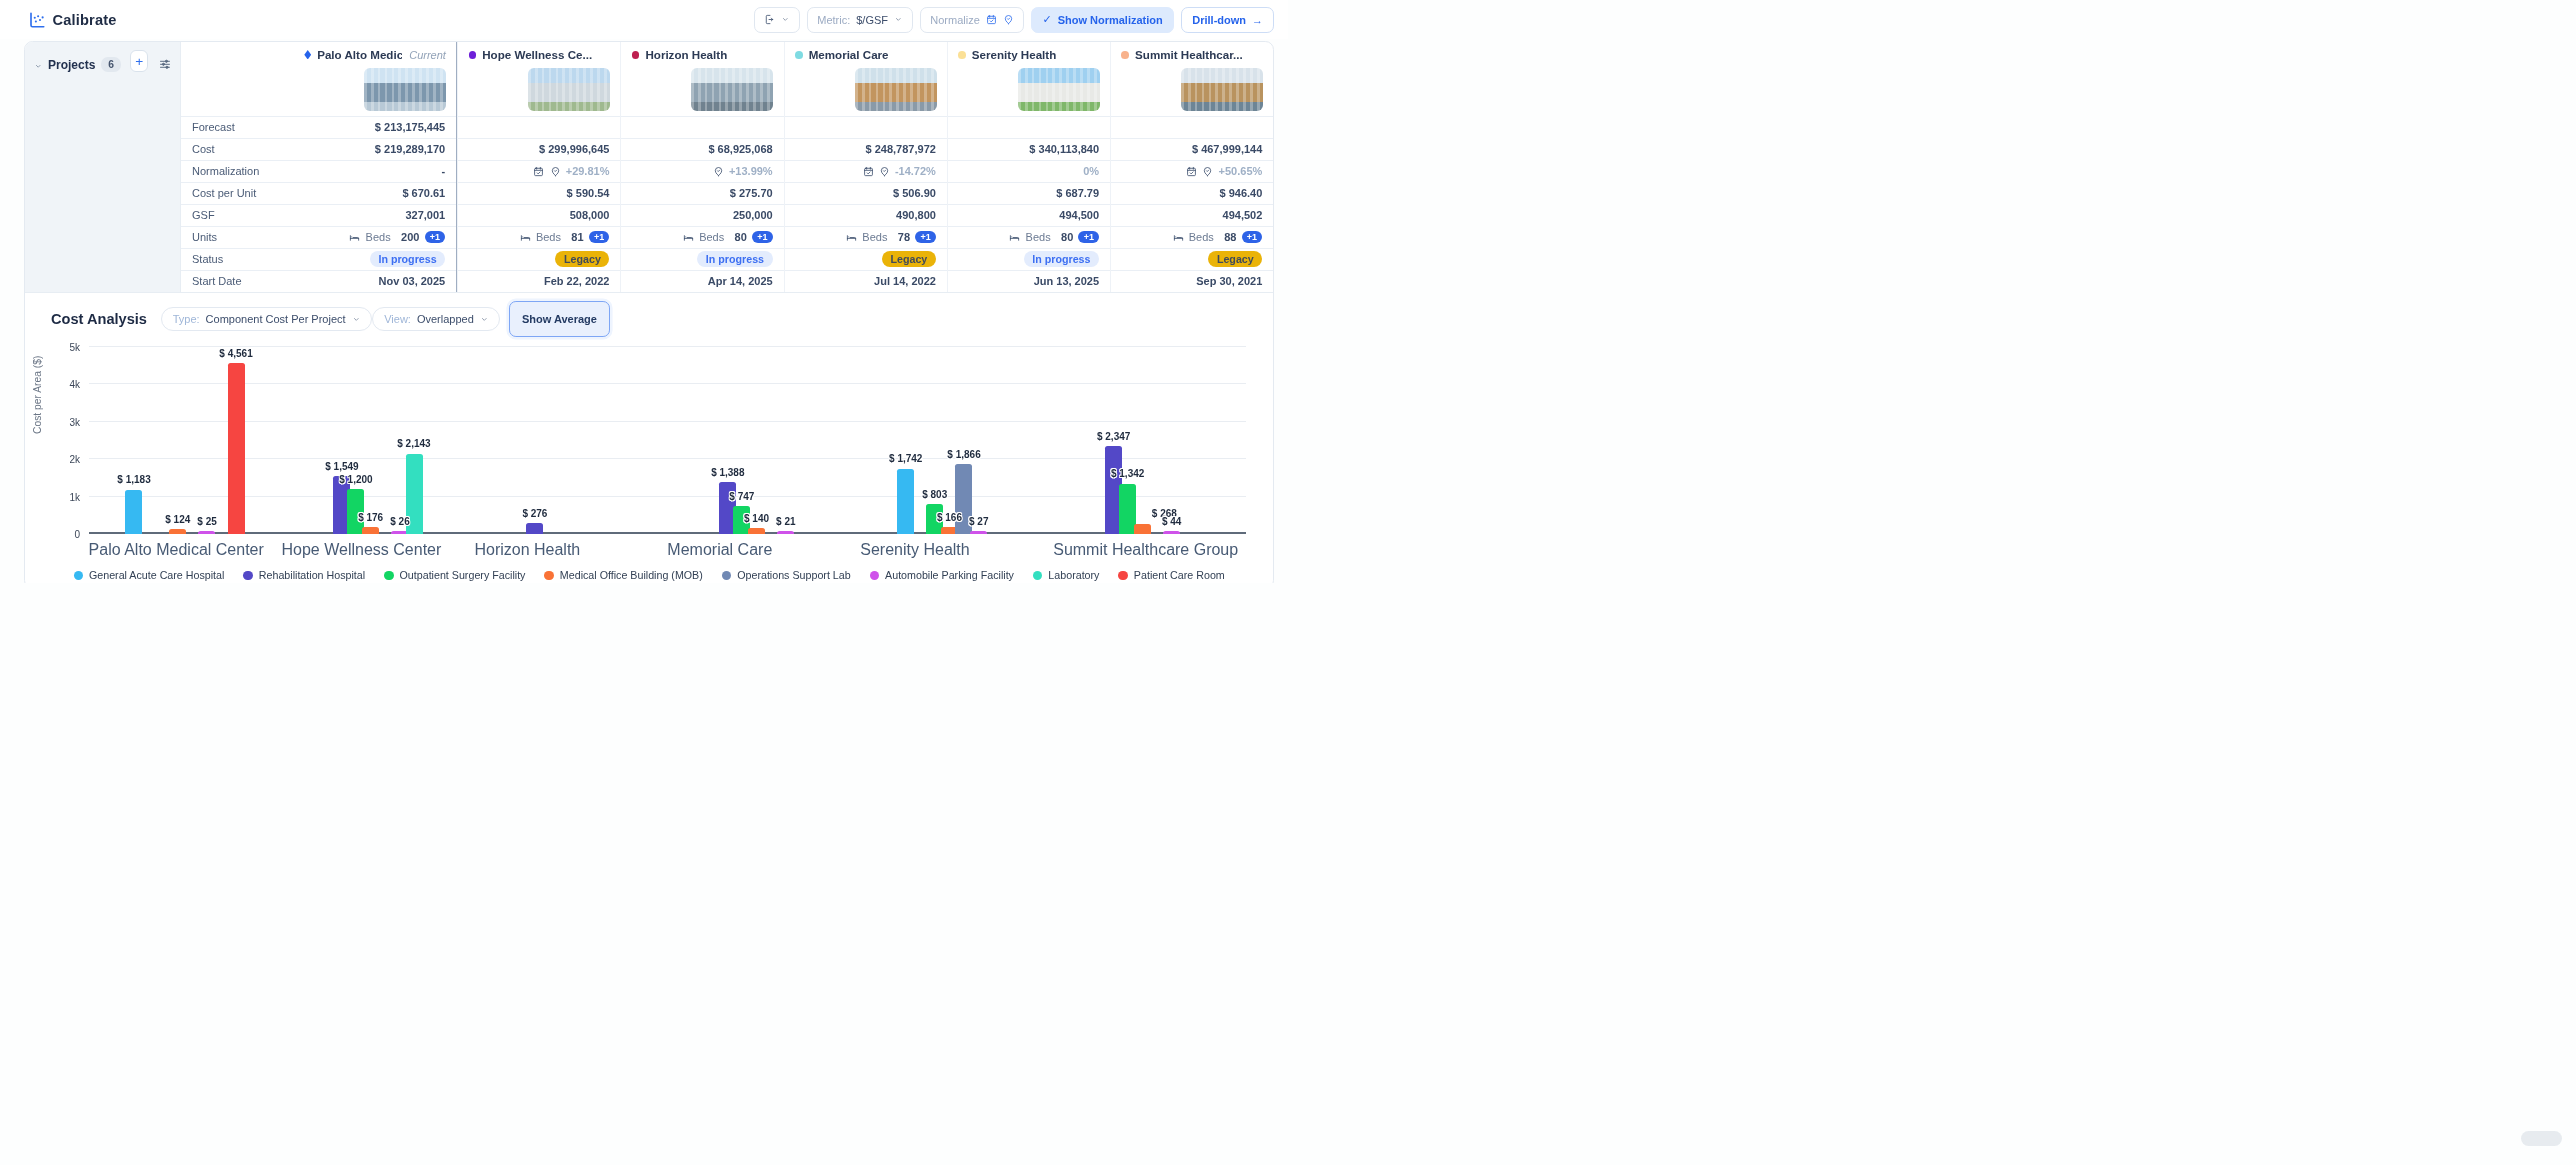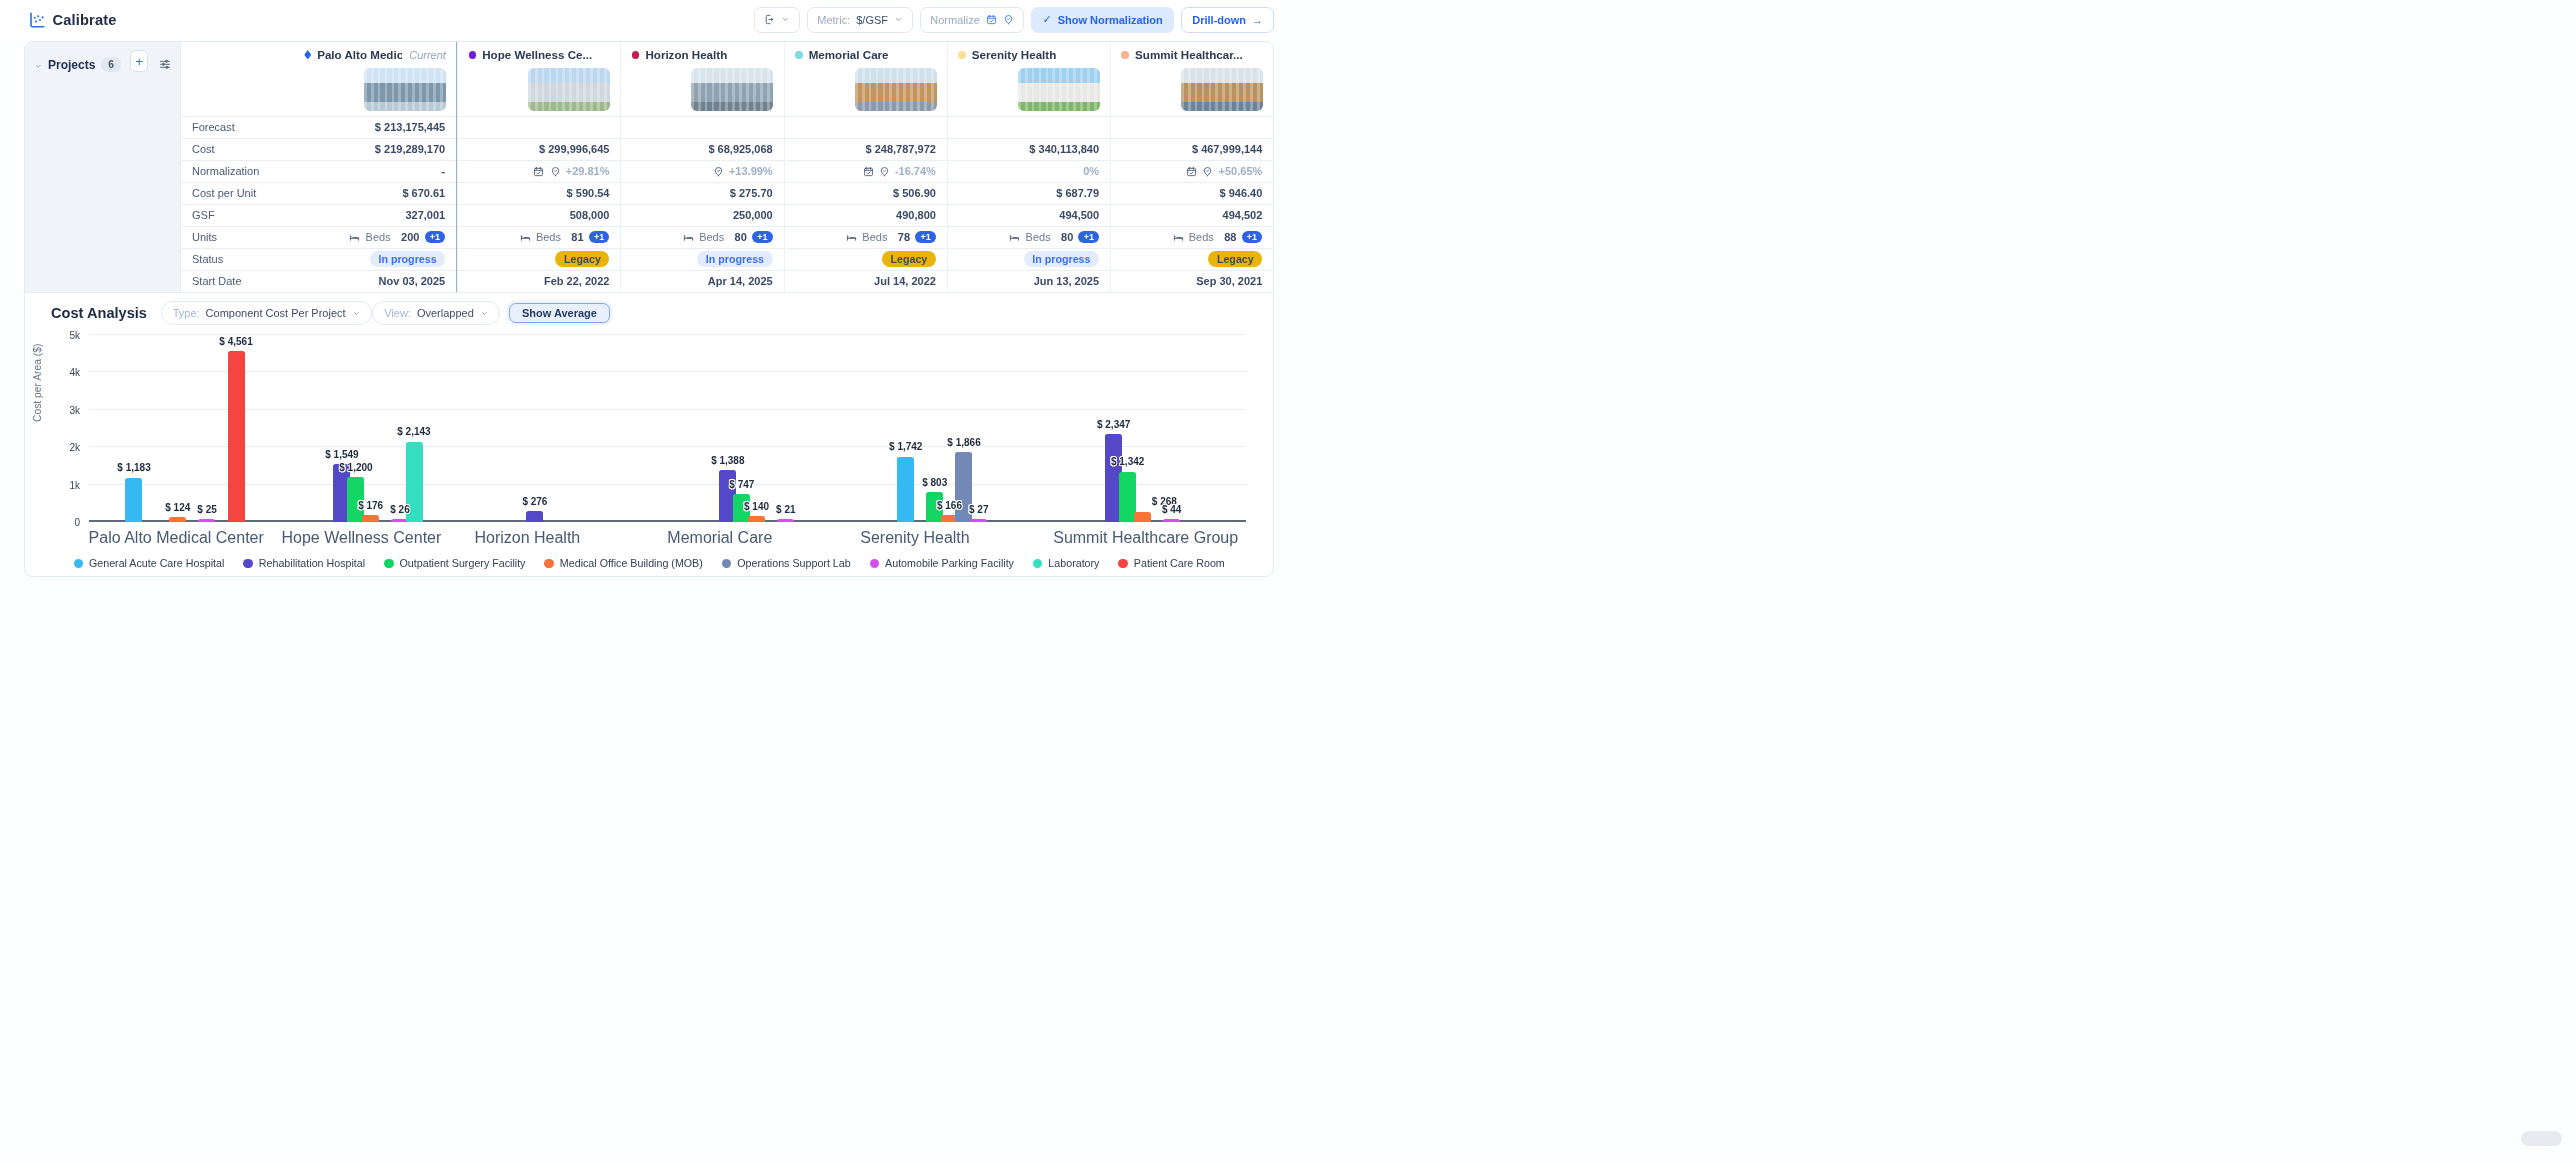--- a/index.html
+++ b/index.html
@@ -51,21 +51,21 @@
   .icon-blue { stroke:#2f6fed; }
 
   
   .chart-section { border-top:0.9px solid #e7edf3; padding-top:8.6px; }
   .cs-head { display:flex; align-items:center; justify-content:flex-start; padding:0 22px 0 26px; }
   .cs-left { display:flex; align-items:center; gap:13.7px; }
   .cs-title { font-size:14.6px; font-weight:700; color:#1d2a44; }
   .rpill { height:24px; display:flex; align-items:center; gap:6px; padding:0 11px; border:0.9px solid #e3e9f1; border-radius:13px; background:#fff; font-size:11px; cursor:pointer; }
   .rpill .prefix { color:#9fb6d8; }
   .rpill .value { color:#3c4d6b; }
-  .btn-avg { height:20px; padding:0 12px; border-radius:6.9px; border:1.3px solid #7ea6f5; background:#e9f0fd; color:#243b63; font-size:11px; font-weight:600; box-shadow:0 0 0 2.6px #eef4fe; cursor:pointer; }
+  .btn-avg { height:36px; padding:0 12px; border-radius:6.9px; border:1.3px solid #7ea6f5; background:#e9f0fd; color:#243b63; font-size:11px; font-weight:600; box-shadow:0 0 0 2.6px #eef4fe; cursor:pointer; }
   .chart-wrap { position:relative; height:232px; margin:3.4px 22px 0 8.6px; }
   .ylabel { position:absolute; left:-1.7px; top:93px; transform:rotate(-90deg); transform-origin:left top; font-size:10.3px; color:#6b7686; white-space:nowrap; }
   .plot { position:absolute; left:55px; right:5.2px; top:5.2px; bottom:39px; }
   .grid { position:absolute; left:0; right:0; height:0.9px; background:#e9edf2; }
   .grid.base { height:1.7px; background:#5f6b7a; }
   .ytick { position:absolute; font-size:10px; color:#3b4658; right:calc(100% + 8.6px); transform:translateY(50%);margin-left:8px; }
   .bar { position:absolute; bottom:0; width:17px; border-radius:2.6px 2.6px 0 0; }
   .blabel { position:absolute; font-size:10px; font-weight:700; color:#1f2b3e; white-space:nowrap; transform:translateX(-50%); z-index:20;
     text-shadow:-0.9px 0 0 #fff,0.9px 0 0 #fff,0 -0.9px 0 #fff,0 0.9px 0 #fff,-0.9px -0.9px 0 #fff,0.9px 0.9px 0 #fff,0.9px -0.9px 0 #fff,-0.9px 0.9px 0 #fff; }
   .cats { position:absolute; left:55px; right:5.2px; bottom:13.7px; display:flex; }
@@ -283,21 +283,21 @@
             <div class="cell">
               <svg viewBox="0 0 24 24" class="icon12">
                 <rect x="3.5" y="5" width="17" height="16" rx="2"></rect>
                 <path d="M8 3v4M16 3v4M3.5 9.5h17"></path>
                 <path d="M9 15l2.2 2.2L15.5 13"></path>
               </svg>
               <svg viewBox="0 0 24 24" class="icon12">
                 <path d="M12 21s-7-5.3-7-10.7A7 7 0 0 1 19 10.3C19 15.7 12 21 12 21z"></path>
                 <path d="M9.8 10.4l1.6 1.6 2.8-2.8"></path>
               </svg>
-              <span class="normpct">-16.74%</span>
+              <span class="normpct">-14.72%</span>
             </div>
             <div class="cell">$ 506.90</div>
             <div class="cell">490,800</div>
             <div class="cell">
               <svg viewBox="0 0 24 24" class="icon12">
                 <path d="M3 18V8"></path>
                 <path d="M3 14h18"></path>
                 <path d="M21 18v-4a2 2 0 0 0-2-2H9"></path>
                 <path d="M6 10.5h.01"></path>
               </svg>

